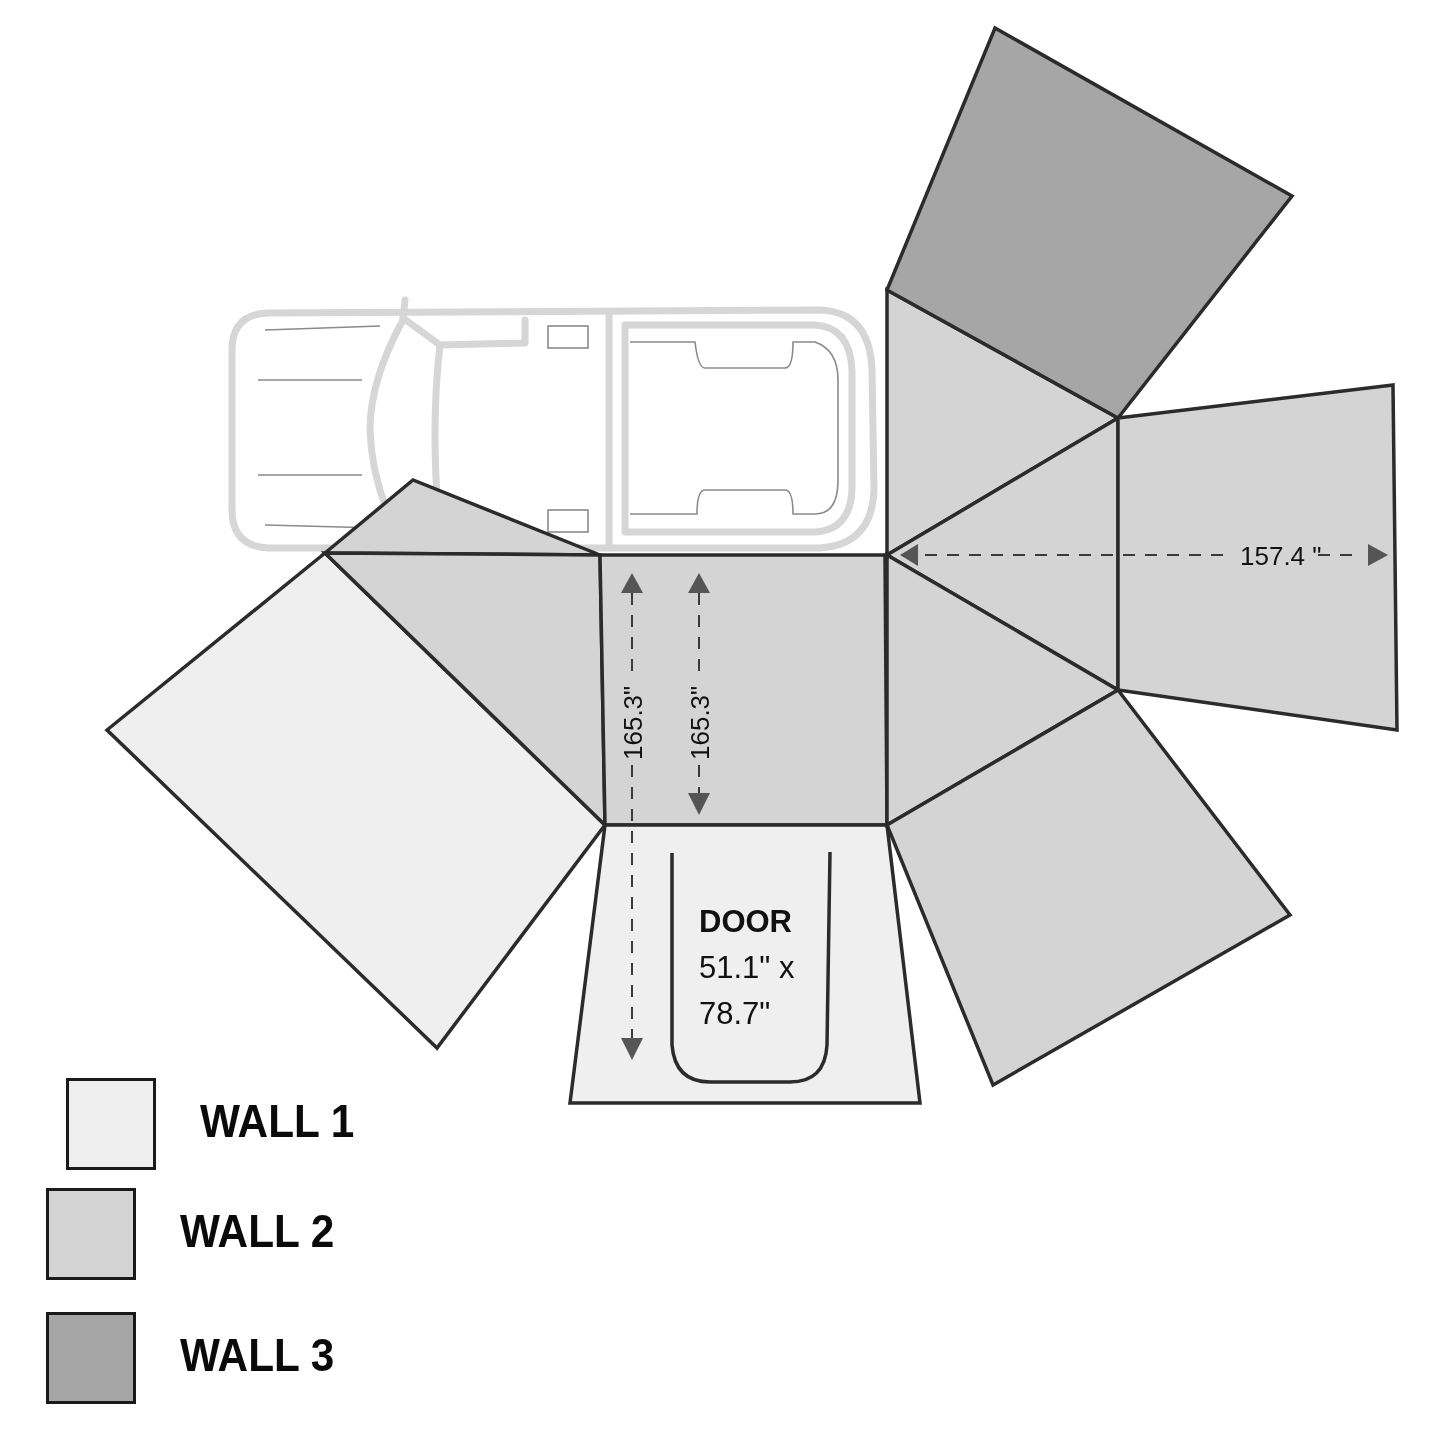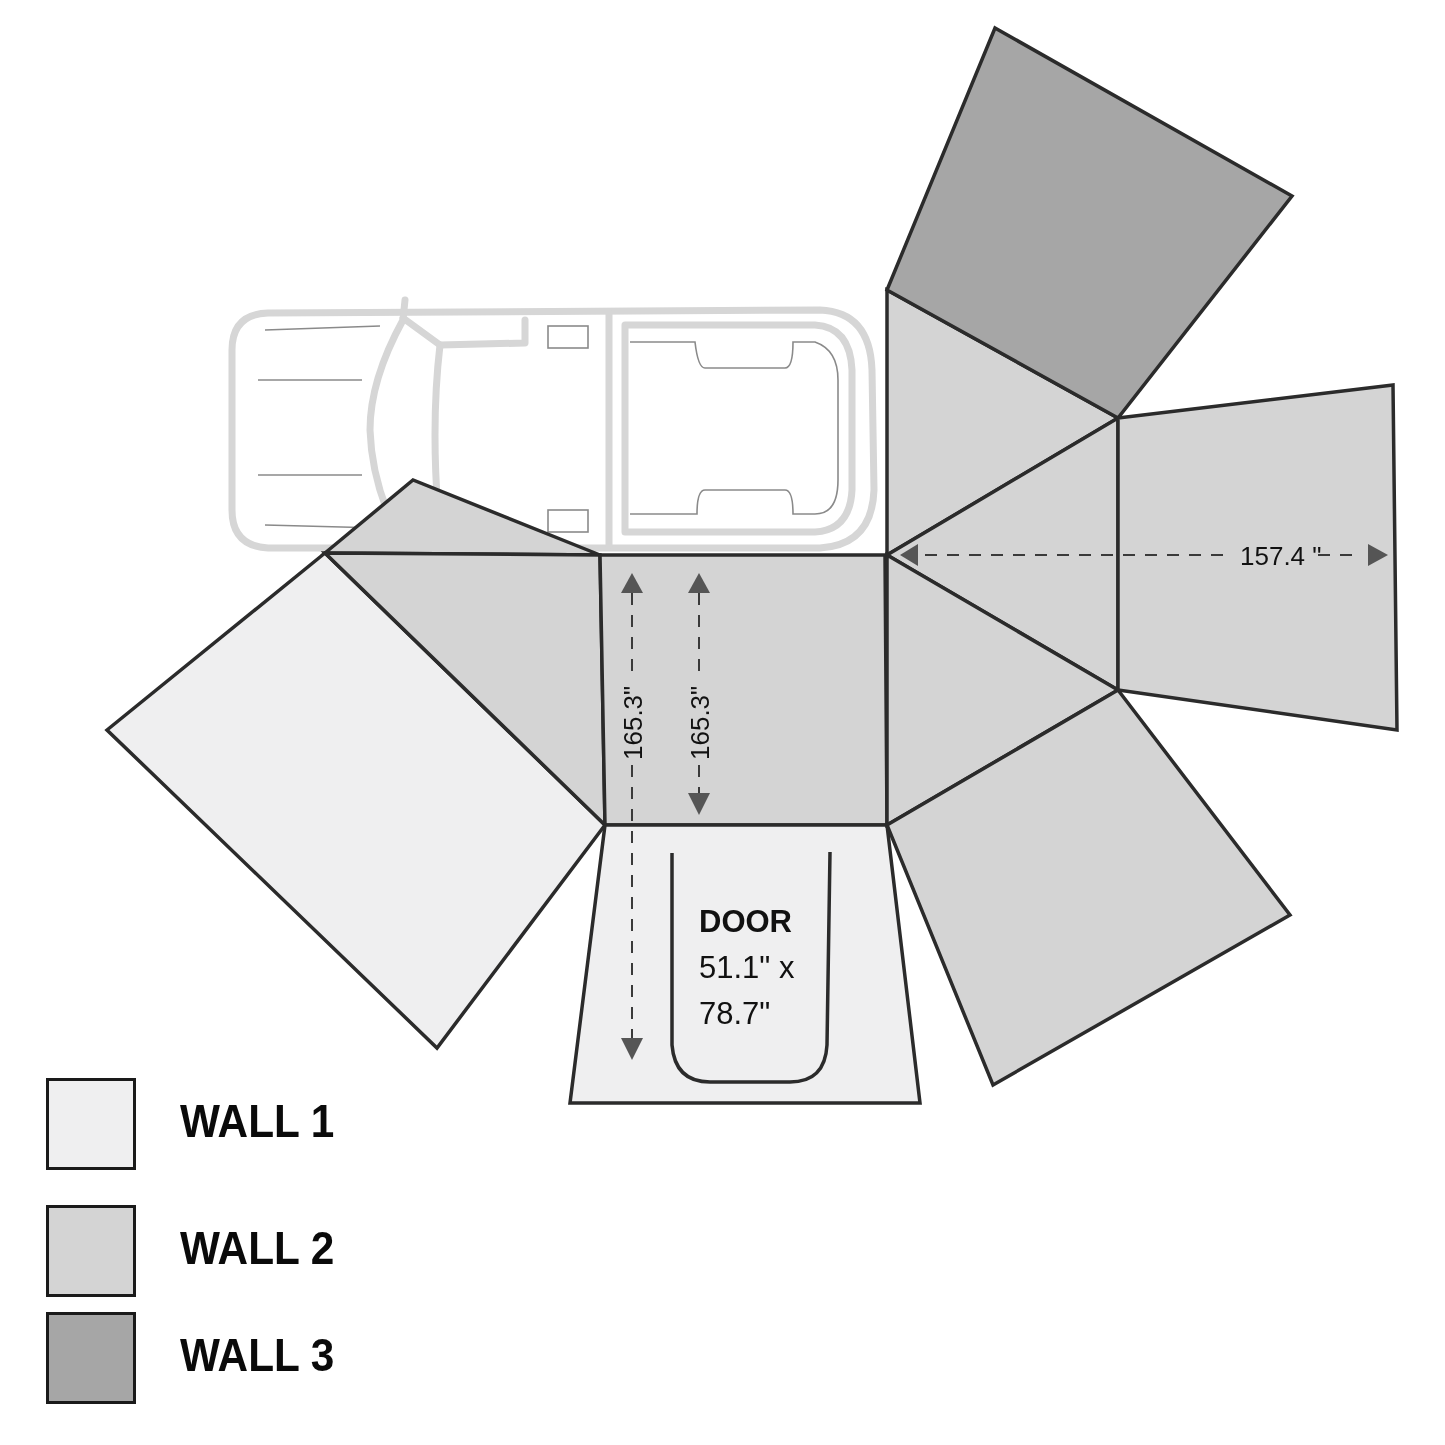--- a/index.html
+++ b/index.html
@@ -76,25 +76,25 @@
     <polygon class="arrow" points="699,815 688,793 710,793"></polygon>
     <text class="dim-text" transform="translate(709,760) rotate(-90)">165.3"</text>
   </g>
 
   <text class="door-title" x="699" y="932">DOOR</text>
   <text class="door-text" x="699" y="978">51.1" x</text>
   <text class="door-text" x="699" y="1024">78.7"</text>
 </svg>
 
 <div class="legend">
-  <div class="legend-row" style="top:0px;">
+  <div class="legend-row" style="top:0px;margin-left:20px;">
     <div class="legend-swatch" style="background:#efeff0;"></div>
     <div class="legend-label">WALL 1</div>
   </div>
-  <div class="legend-row" style="top:127px;">
+  <div class="legend-row" style="top:110px;">
     <div class="legend-swatch" style="background:#d4d4d4;"></div>
     <div class="legend-label">WALL 2</div>
   </div>
   <div class="legend-row" style="top:234px;">
     <div class="legend-swatch" style="background:#a6a6a6;"></div>
     <div class="legend-label">WALL 3</div>
   </div>
 </div>
 
 </body></html>

